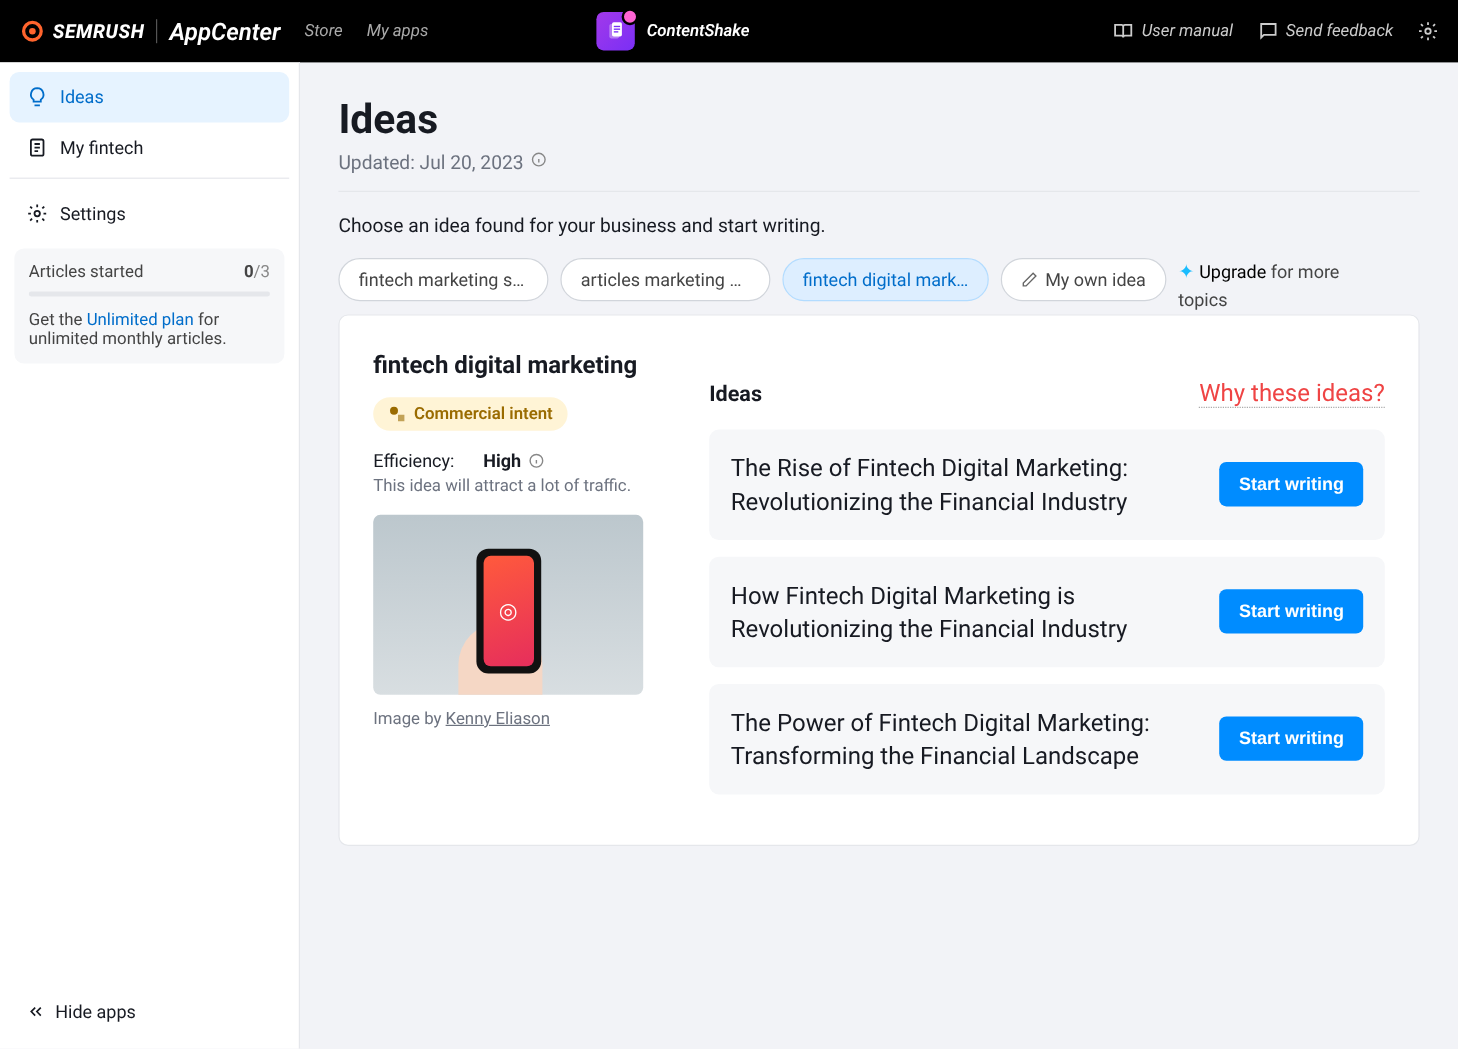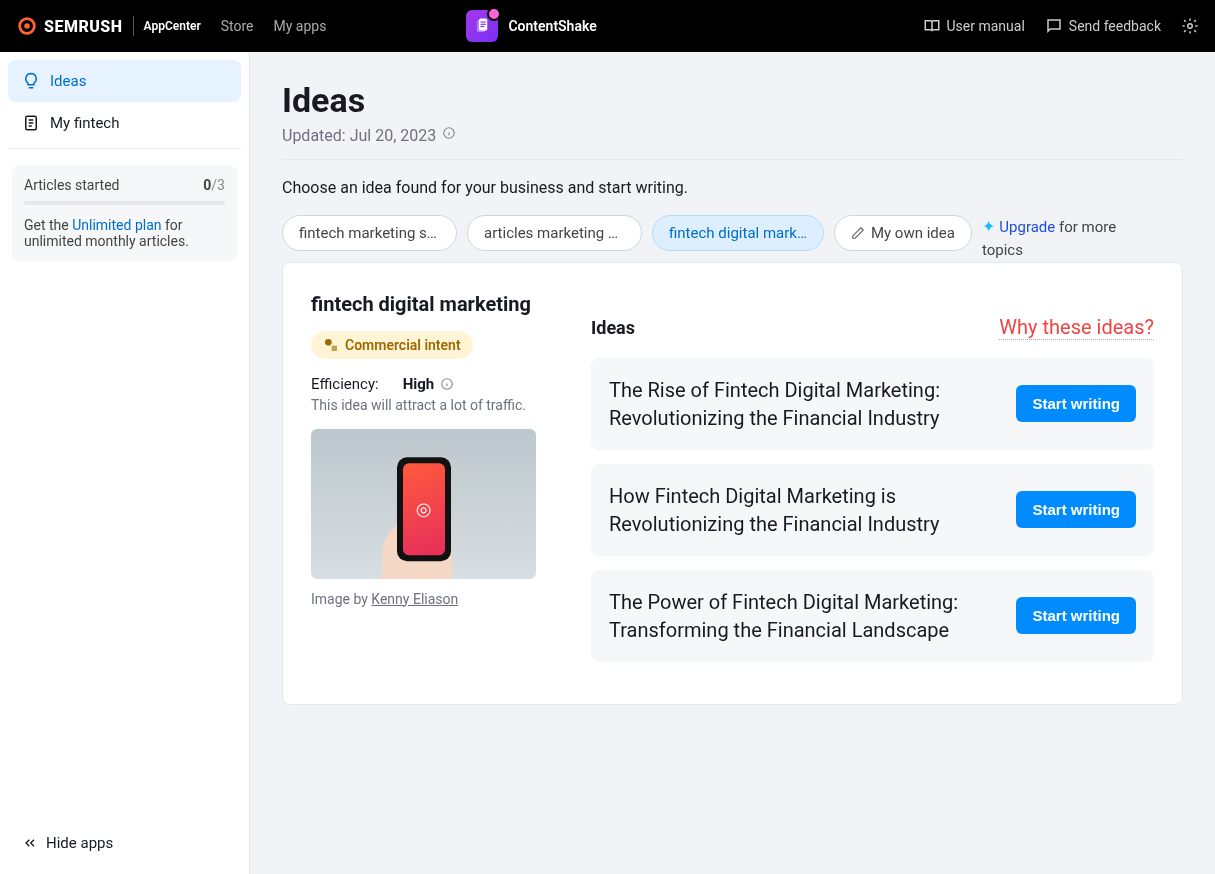--- a/index.html
+++ b/index.html
@@ -1,23 +1,23 @@
 <!DOCTYPE html>
 <html><head>
 <meta charset="utf-8">
 <style>
   * { box-sizing: border-box; margin: 0; padding: 0; }
   body { font-family: -apple-system, BlinkMacSystemFont, "Segoe UI", Roboto, Helvetica, Arial, sans-serif; background:#f2f3f7; color:#171a22; width:1215px; height:874px; overflow:hidden; }
   
   
-  .topbar { height:52px; background:#000; color:#ccc; display:flex; align-items:center; padding:0 16px; gap:20px; font-size:14px; }
+  .topbar { height:52px; background:#000; color:#ccc; display:flex; align-items:center; padding:0 16px; gap:20px; font-size:14px;font-style:italic; }
   .brand { display:flex; align-items:center; gap:10px; color:#fff; }
   .brand-logo { display:flex; align-items:center; gap:6px; font-weight:800; font-size:16px; letter-spacing:.5px; }
   .brand-sep { width:1px; height:20px; background:#555; }
-  .brand-app { font-weight:600; font-size:12px; }
+  .brand-app { font-weight:600; font-size:20px; }
   .top-link { color:#aaa; cursor:pointer; }
   .center-app { margin-left:120px; display:flex; align-items:center; gap:10px; color:#fff; font-weight:600; }
   .app-icon { width:32px; height:32px; border-radius:6px; background:linear-gradient(135deg,#a239ea,#7a2ff5); display:flex; align-items:center; justify-content:center; position:relative; }
   .app-icon::after{content:"";position:absolute;top:-3px;right:-3px;width:10px;height:10px;border-radius:50%;background:#ff64d4;border:2px solid #000;}
   .app-icon svg { width:18px; height:18px; }
   .top-right { margin-left:auto; display:flex; align-items:center; gap:20px; }
   .tr-item { display:flex; align-items:center; gap:6px; color:#ccc; cursor:pointer; }
   .tr-item svg { width:18px; height:18px; }
   
   
@@ -37,21 +37,21 @@
   h1.page-title { font-size:34px; font-weight:700; margin-bottom:6px; }
   .updated { color:#6c727f; font-size:16px; display:flex; align-items:flex-start; gap:6px; margin-bottom:14px; }
   .hr { height:1px; background:#e5e7eb; margin-bottom:18px; }
   .subtitle { font-size:16px; margin-bottom:18px; }
   
   .pill-row { display:flex; align-items:flex-start; gap:10px; }
   .pill { border:1px solid #d1d5db; background:#fff; border-radius:20px; padding:8px 16px; font-size:15px; color:#444; cursor:pointer; white-space:nowrap; max-width:175px; overflow:hidden; text-overflow:ellipsis; }
   .pill.active { background:#ddeeff; border-color:#b3dcff; color:#006dca; }
   .pill.own { display:flex; align-items:center; gap:6px; }
   .upgrade-text { font-size:15px; color:#444; line-height:1.5; max-width:150px; }
-  .upgrade-link { color:#1d4ed8; cursor:pointer; }
+  .upgrade-link { color:#000000; cursor:pointer; }
   .sparkle { color:#1abcfe; font-size:16px; margin-right:4px; }
   
   .card { background:#fff; border:1px solid #e5e7eb; border-radius:8px; padding:28px; display:flex; gap:40px; }
   .card-left { width:240px; flex-shrink:0; }
   .topic-title { font-size:20px; font-weight:700; line-height:1.3; margin-bottom:14px; }
   .intent-badge { display:inline-flex; align-items:center; gap:6px; background:#fff4d6; color:#9a6b00; border-radius:16px; padding:6px 12px; font-size:14px; font-weight:600; margin-bottom:16px; }
   .intent-badge svg { width:16px; height:16px; }
   .eff-row { font-size:15px; margin-bottom:4px; display:flex; align-items:center; gap:6px; }
   .eff-row b { font-weight:700;padding-left:18px; }
   .eff-desc { font-size:14px; color:#6c727f; margin-bottom:16px; }
@@ -132,20 +132,27 @@
       <span>Ideas</span>
     </div>
     <div class="nav-item">
       <svg viewBox="0 0 24 24" fill="none" stroke="currentColor" stroke-width="2">
           <rect x="5" y="3" width="14" height="18" rx="2"></rect>
           <path d="M9 8h6M9 12h6M9 16h4"></path>
         </svg>
       <span>My fintech</span>
     </div>
     <div class="nav-sep"></div>
+    <div class="nav-item">
+      <svg viewBox="0 0 24 24" fill="none" stroke="currentColor" stroke-width="2">
+          <circle cx="12" cy="12" r="3"></circle>
+          <path d="M12 2v3m0 14v3M4.2 4.2l2.1 2.1m11.4 11.4 2.1 2.1M2 12h3m14 0h3M4.2 19.8l2.1-2.1m11.4-11.4 2.1-2.1"></path>
+        </svg>
+      <span>Settings</span>
+    </div>
     <div class="quota-box">
       <div class="quota-head">
         <span>Articles started</span>
         <span><b>0</b><span style="color:#888">/3</span></span>
       </div>
       <div class="quota-bar"></div>
       <div>
         <span>Get the </span><span class="quota-link">Unlimited plan</span><span> for unlimited monthly articles.</span>
       </div>
     </div>

